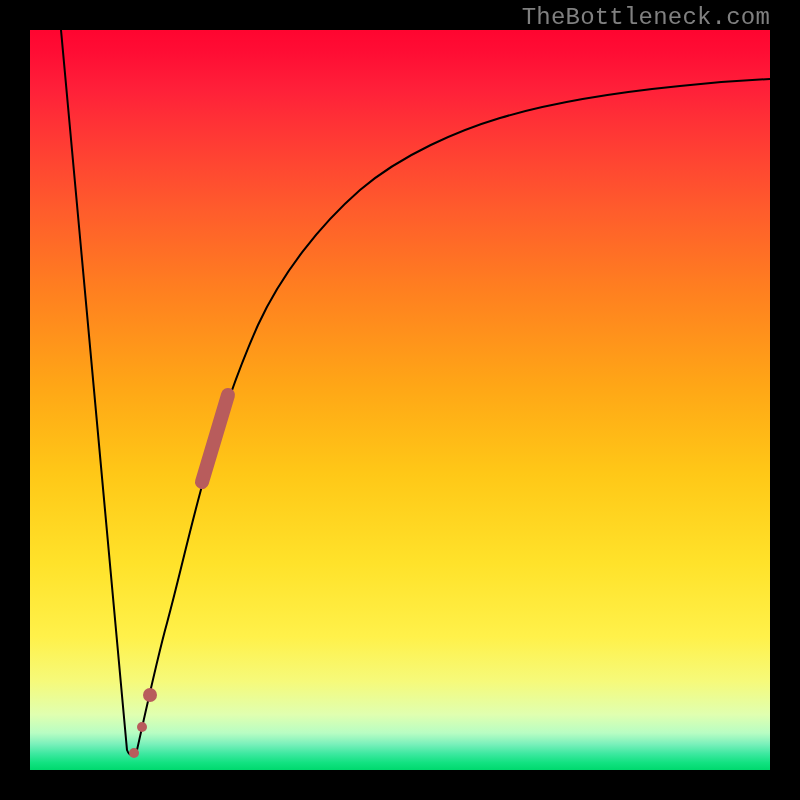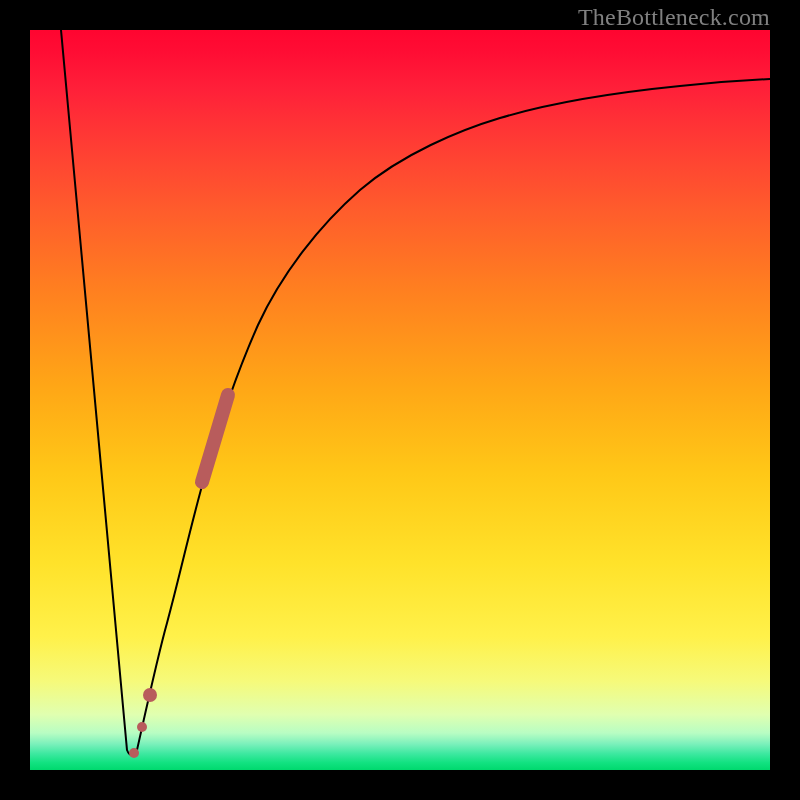--- a/index.html
+++ b/index.html
@@ -42,21 +42,21 @@
       #3de8a0 97.8%,
       #12e281 99%,
       #00d96e 100%
     );
   }
   .watermark {
     position: absolute;
     top: 4px;
     right: 30px;
     color: #808080;
-    font-family: Liberation Serif, serif;
+    font-family: Liberation Mono, monospace;
     font-size: 24px;
     letter-spacing: 0.2px;
     user-select: none;
   }
   svg.curve {
     position: absolute;
     left: 0;
     top: 0;
     width: 740px;
     height: 740px;

